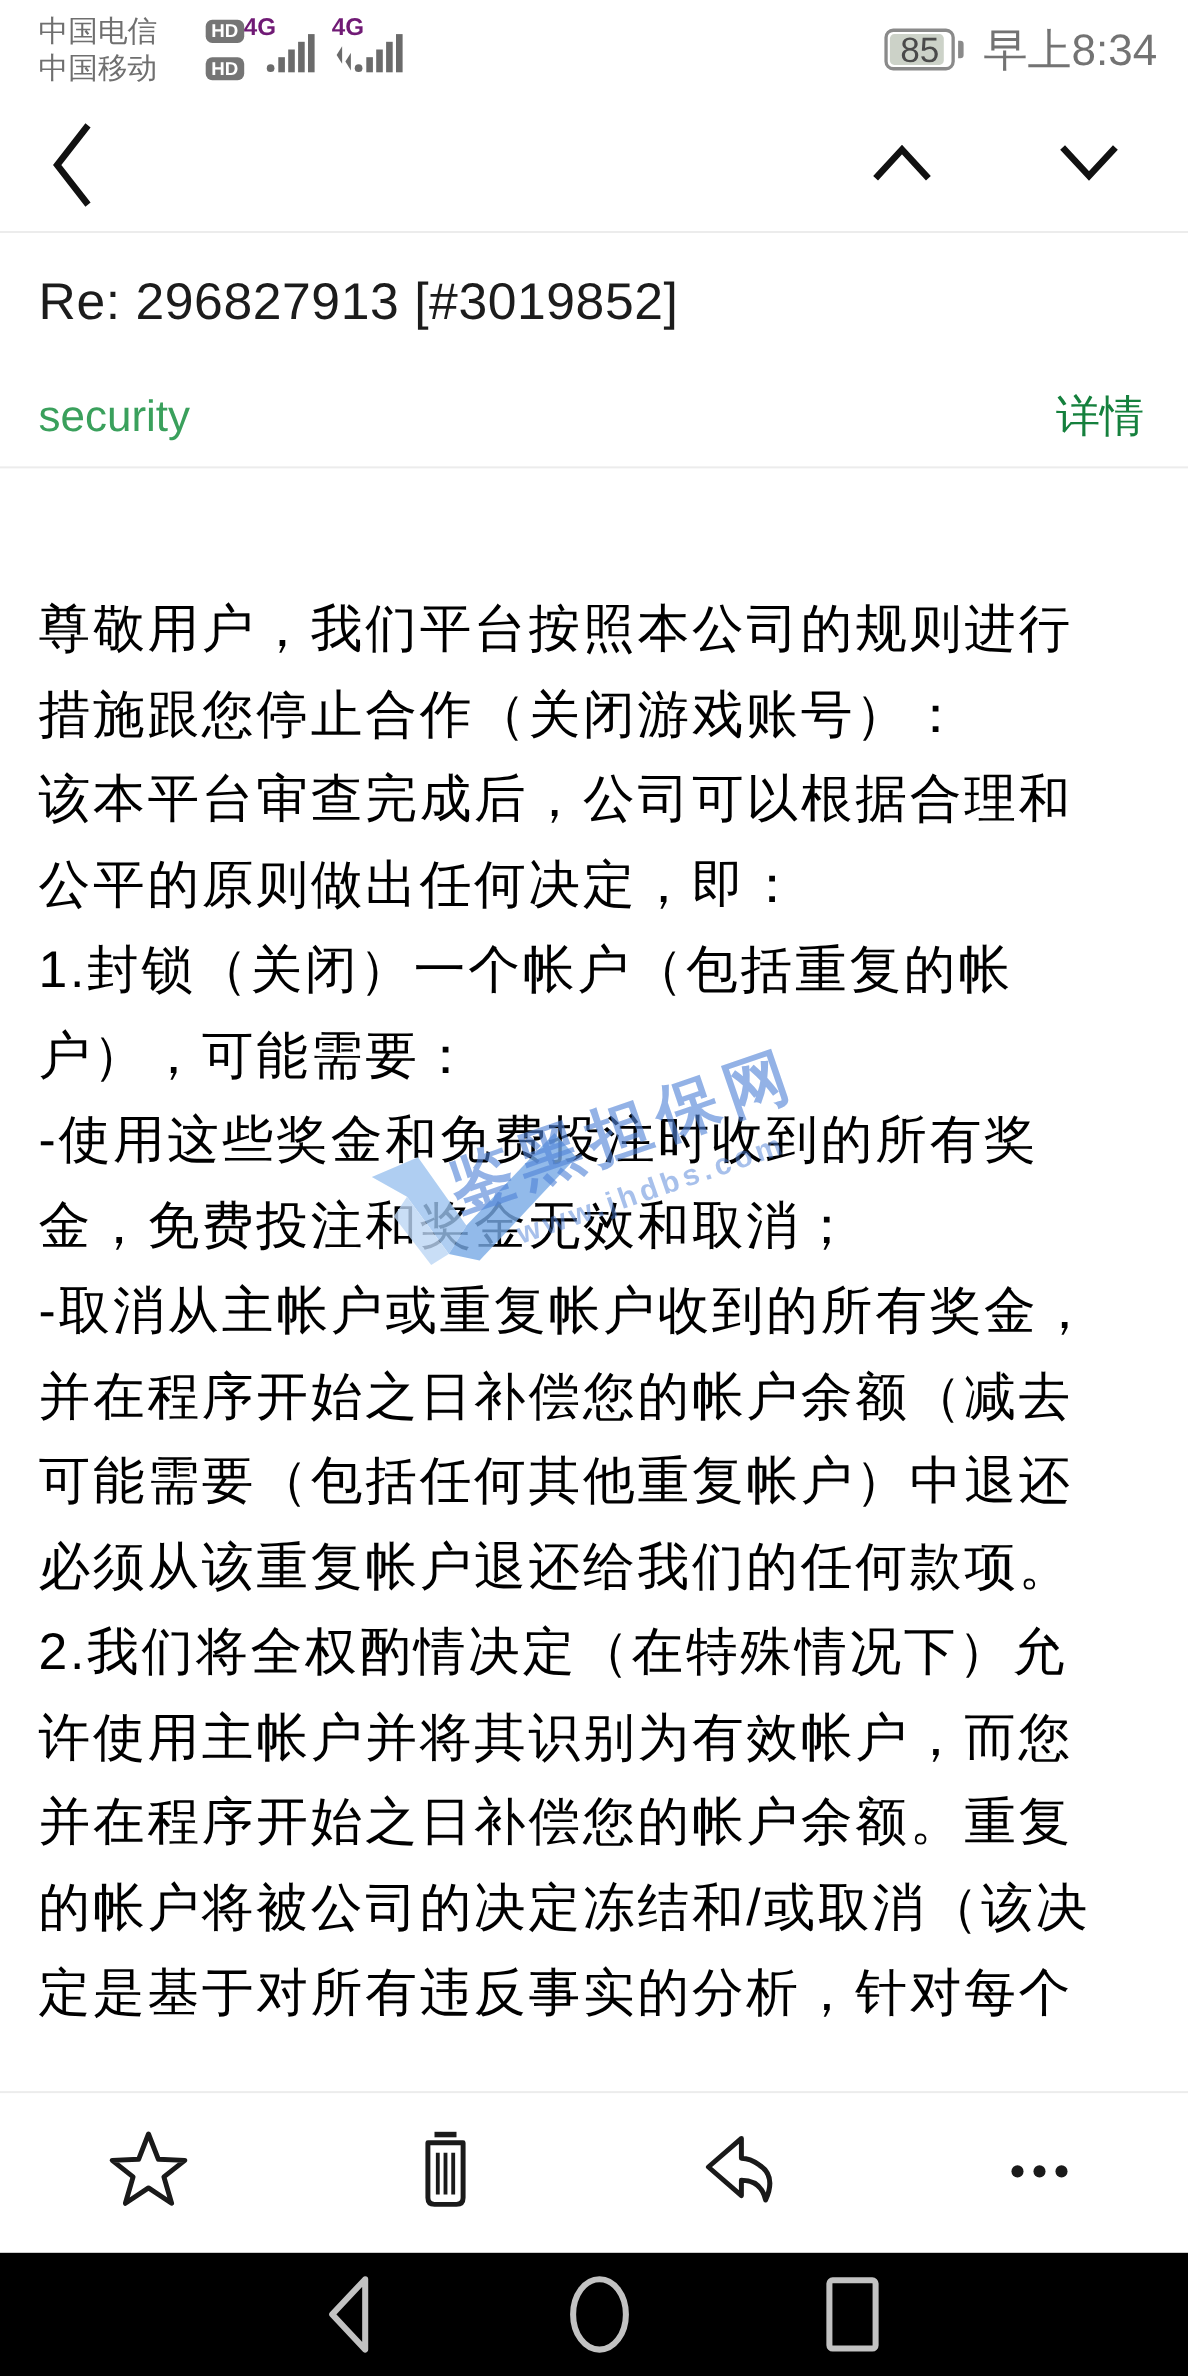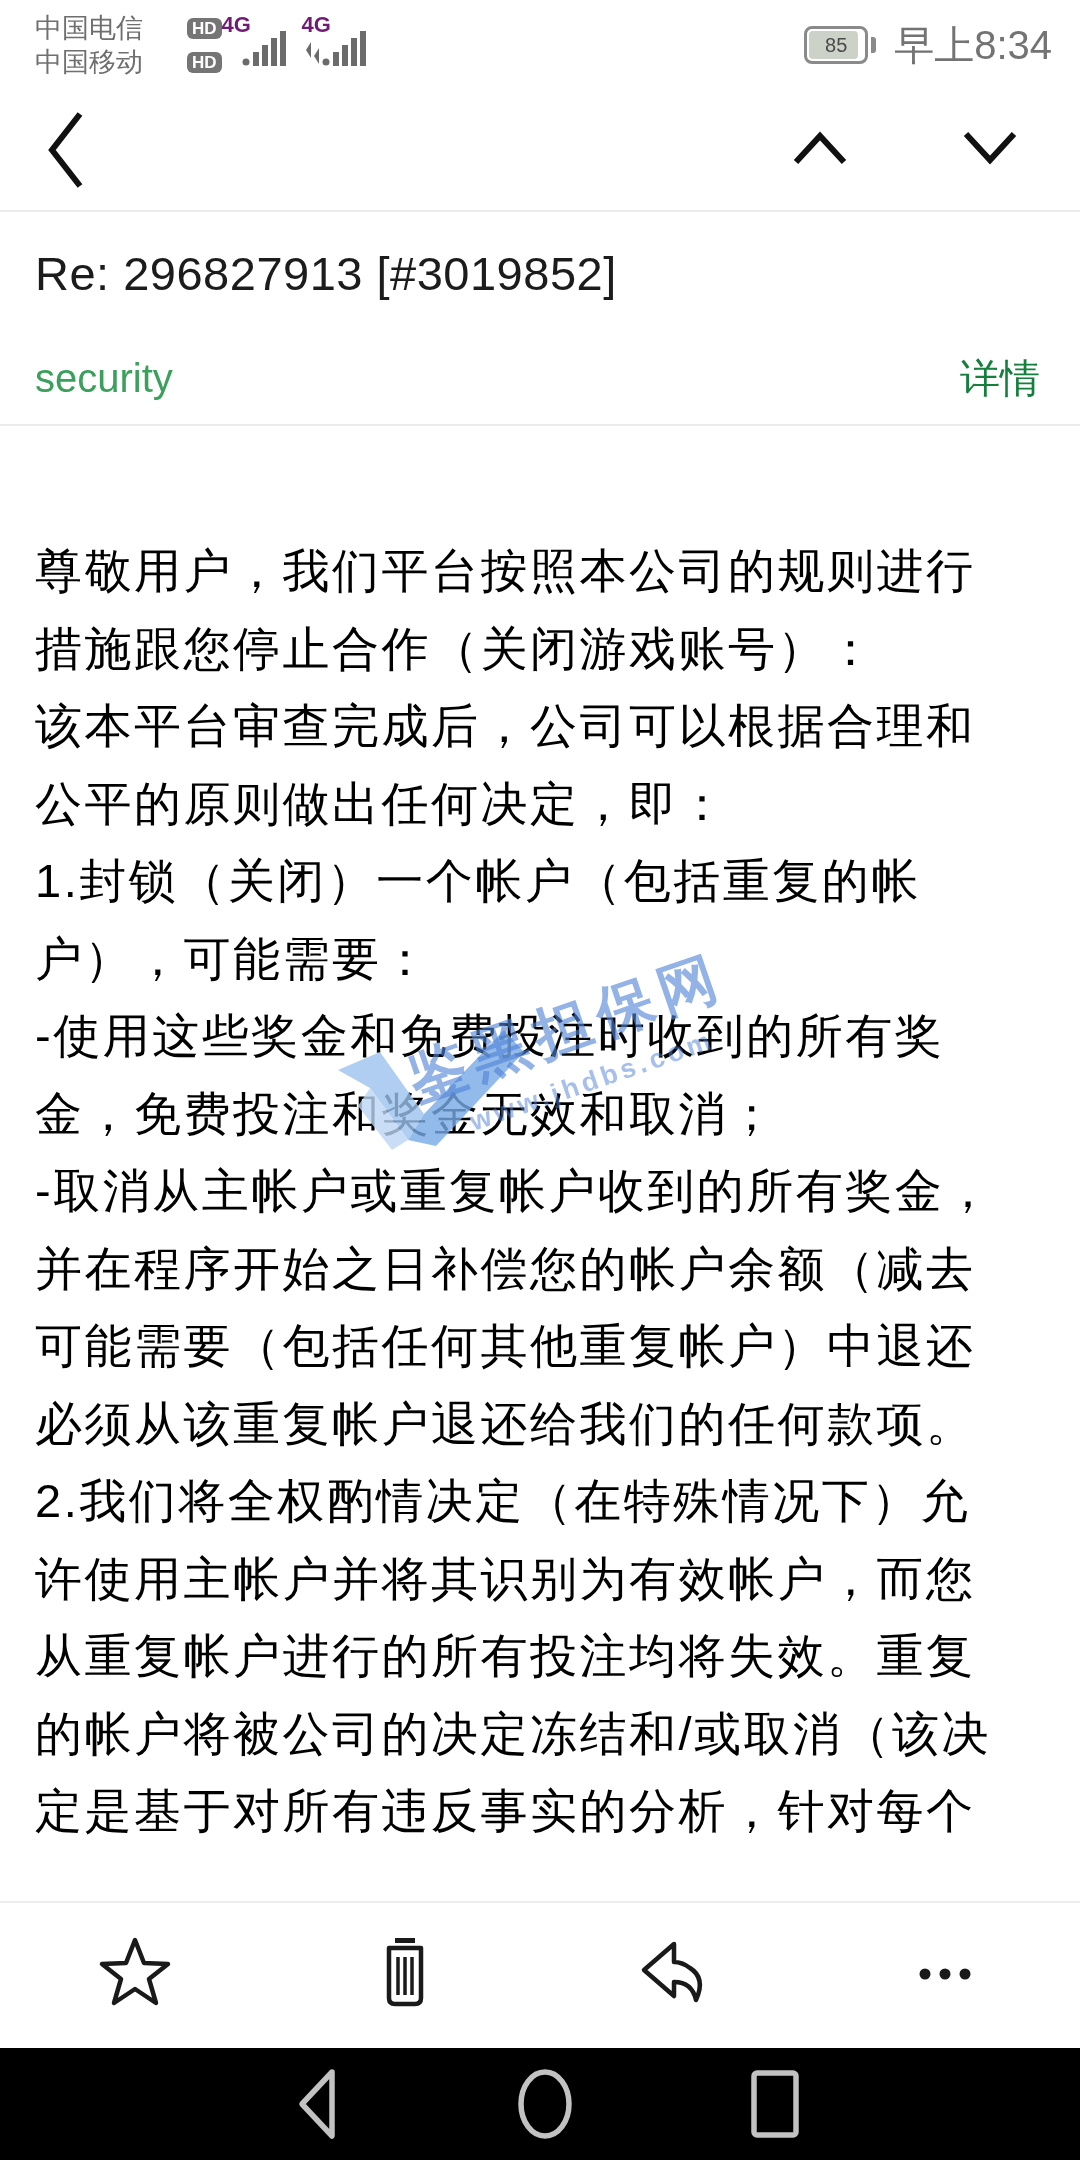--- a/index.html
+++ b/index.html
@@ -13,21 +13,21 @@
   .carriers { display:flex; flex-direction:column; gap:2px; }
   .carrier-row { display:flex; align-items:center; gap:8px; color:#6f6f6f; font-size:27px; line-height:32px; }
   .hd-badge { background:#757575; color:#fff; font-size:17px; font-weight:bold; border-radius:6px; padding:2px 5px; line-height:1;margin-left:36px; }
   .signals { display:flex; align-items:flex-end; gap:14px; padding-bottom:14px; }
   .sig { position:relative; width:66px; height:56px; }
   .sig .net { position:absolute; left:0; top:2px; font-size:22px; font-weight:bold; color:#701a75; letter-spacing:0; }
   .sig svg { position:absolute; right:0; bottom:0; }
   .sb-right { display:flex; align-items:center; gap:12px; }
   .battery { position:relative; width:64px; height:38px; border:3px solid #8a8a8a; border-radius:8px; display:flex; align-items:center; justify-content:center; }
   .battery .fill { position:absolute; left:2px; top:2px; bottom:2px; width:85%; background:#ccd2c8; border-radius:4px; }
-  .battery .pct { position:relative; font-size:20px; color:#4a4a4a; }
+  .battery .pct { position:relative; font-size:32px; color:#4a4a4a; }
   .bat-nub { width:5px; height:16px; background:#8a8a8a; border-radius:0 3px 3px 0; margin-left:-9px; }
   .time { font-size:40px; color:#737373; margin-left:6px; }
 
   
   .navrow { position:relative; height:120px; background:#fff; }
   .icon-btn { position:absolute; background:none; border:none; padding:0; cursor:pointer; }
   .back-btn { left:42px; top:18px; }
   .up-btn { left:790px; top:38px; }
   .down-btn { left:960px; top:38px; }
 
@@ -153,21 +153,21 @@
         <div>1.封锁（关闭）一个帐户（包括重复的帐</div>
         <div>户），可能需要：</div>
         <div>-使用这些奖金和免费投注时收到的所有奖</div>
         <div>金，免费投注和奖金无效和取消；</div>
         <div>-取消从主帐户或重复帐户收到的所有奖金，</div>
         <div>并在程序开始之日补偿您的帐户余额（减去</div>
         <div>可能需要（包括任何其他重复帐户）中退还</div>
         <div>必须从该重复帐户退还给我们的任何款项。</div>
         <div>2.我们将全权酌情决定（在特殊情况下）允</div>
         <div>许使用主帐户并将其识别为有效帐户，而您</div>
-        <div>从重复帐户进行的所有投注均将失效。重复</div>
+        <div>并在程序开始之日补偿您的帐户余额。重复</div>
         <div>的帐户将被公司的决定冻结和/或取消（该决</div>
         <div>定是基于对所有违反事实的分析，针对每个</div>
       </div>
 
     <div class="watermark">
       <svg class="wm-logo" width="210" height="130" viewBox="0 0 210 130">
         <polygon points="10,48 52,30 96,92 80,118 42,66" fill="#9cc3ef"></polygon>
         <polygon points="96,92 176,8 196,30 108,124 80,118" fill="#78aae6"></polygon>
         <polygon points="42,66 80,118 64,128 30,84" fill="#bcd6f5"></polygon>
       </svg>

